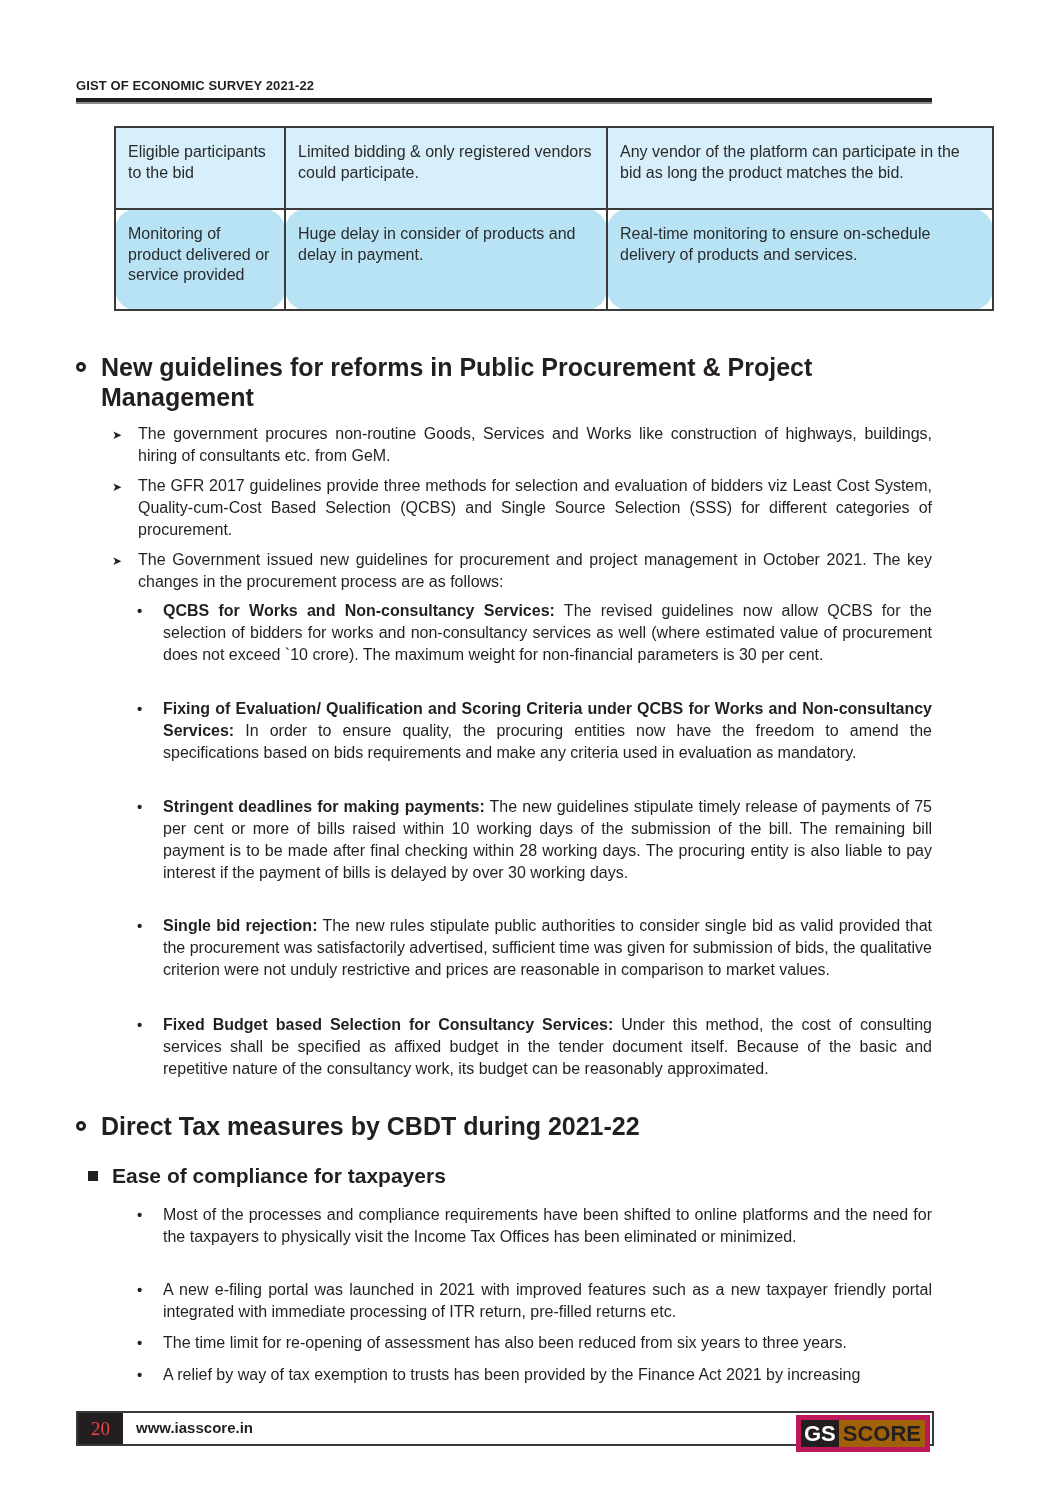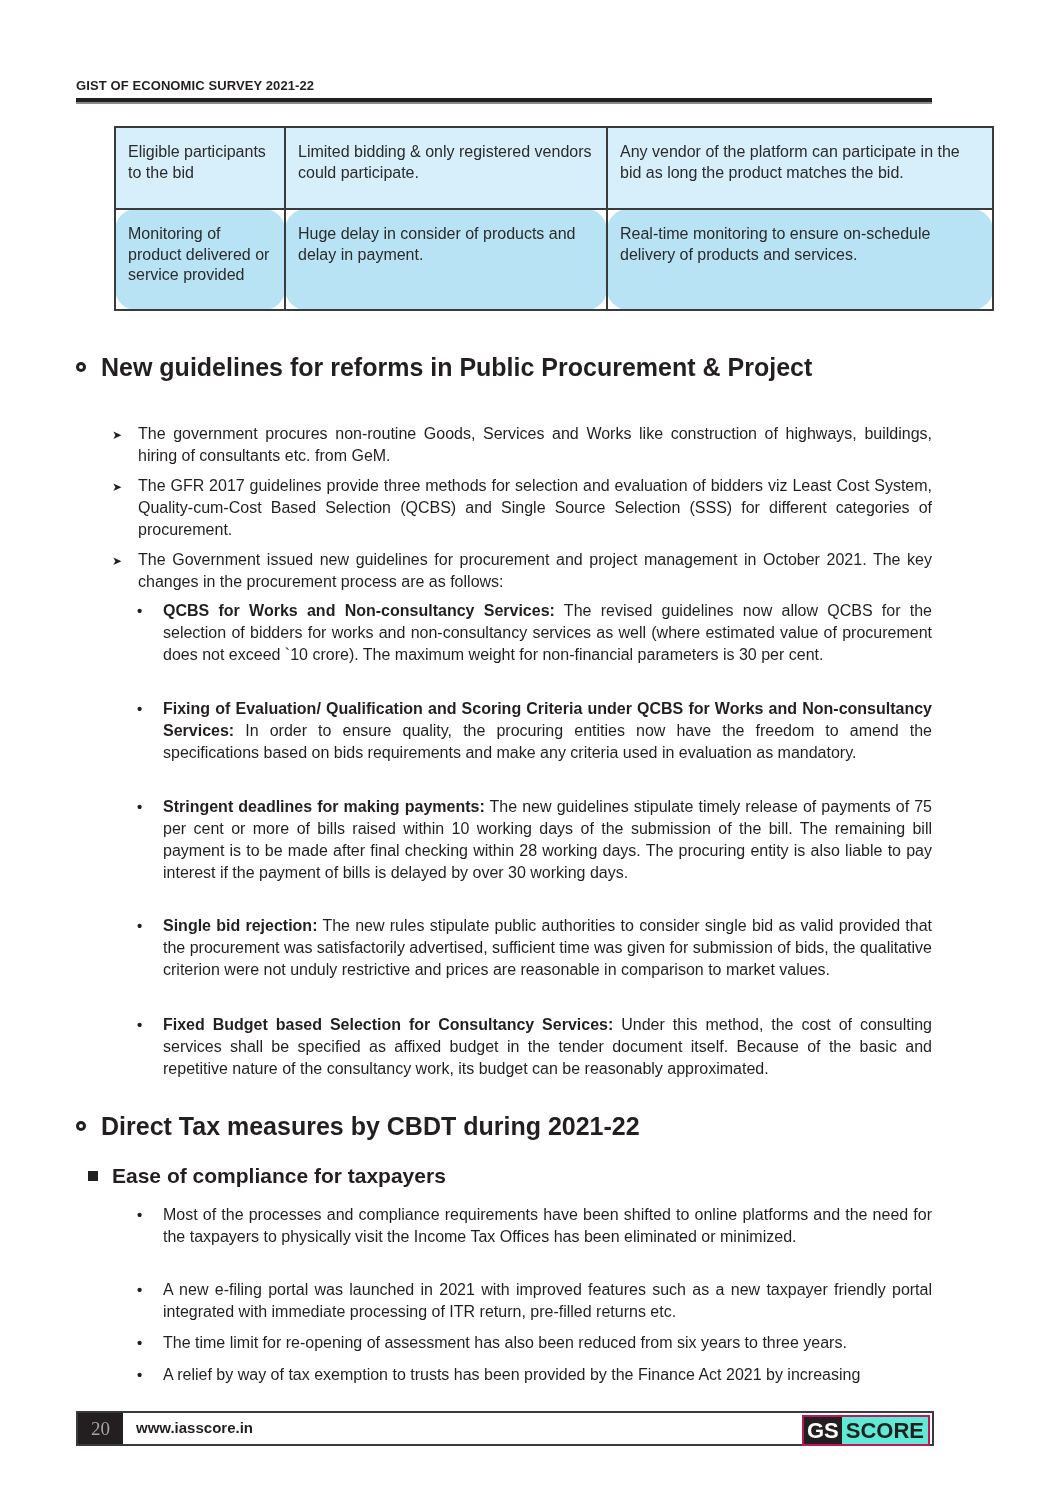--- a/index.html
+++ b/index.html
@@ -33,27 +33,27 @@
   .para { position: absolute; font-size: 16px; line-height: 22px; text-align: justify; color: #231f20; }
   .para .marker { position: absolute; top: 0; font-size: 11px; }
   .arrow { left: 138px; width: 794px; }
   .arrow .marker { left: -26px; top: 1px; font-size: 12px; }
   .dot { left: 163px; width: 769px; }
   .dot .marker { left: -26px; font-size: 15px; font-weight: bold; }
   b { font-weight: bold; }
 
   .footer { position: absolute; left: 76px; top: 1411px; width: 858px; height: 35px; border: 2px solid #3a3a3a;
             box-sizing: border-box; background: #fff; }
-  .footer .pg { position: absolute; left: 0; top: 0; width: 45px; height: 31px; background: #231f20; color: #a3a3a3;
+  .footer .pg { position: absolute; left: 0; top: 0; width: 45px; height: 31px; background: #231f20; color: #ef4444;
                 font-family: "Liberation Serif", serif; font-size: 19px; line-height: 31px; text-align: center; }
   .footer .url { position: absolute; left: 58px; top: 6px; font-weight: bold; font-size: 15px; color: #231f20; }
-  .footer .logo { position: absolute; right: 2px; top: 2px; height: 27px; border: 2px solid #be185d;
+  .footer .logo { position: absolute; right: 2px; top: 2px; height: 27px; border: 5px solid #be185d;
                   display: flex; align-items: stretch; font-weight: bold; font-size: 22px; line-height: 27px; }
   .footer .logo .gs { background: #231f20; color: #fff; padding: 0 3px; }
-  .footer .logo .sc { background: #5eead4; color: #231f20; padding: 0 4px; }
+  .footer .logo .sc { background: #a16207; color: #231f20; padding: 0 4px; }
 </style>
 </head>
 <body>
 
 <div class="running-head">GIST OF ECONOMIC SURVEY 2021-22</div>
 <div class="head-rule"></div>
 <div class="head-rule2"></div>
 
 <table class="cmp">
   <tbody>
@@ -66,20 +66,21 @@
     <td class="c1">Monitoring of product delivered or service provided</td>
     <td class="c2">Huge delay in consider of products and delay in payment.</td>
     <td class="c3">Real-time monitoring to ensure on-schedule delivery of products and services.</td>
   </tr>
 </tbody>
   </table>
 
 <div class="h1" style="top:352px;">
   <span class="bullet"></span>
   <span class="txt">New guidelines for reforms in Public Procurement &amp; Project</span>
+  <span class="txt">Management</span>
 </div>
 
 <div class="para arrow" style="top:423px;">
   <span class="marker">➤</span>
   <span>The government procures non-routine Goods, Services and Works like construction of highways, buildings, hiring of consultants etc. from GeM.</span>
 </div>
 <div class="para arrow" style="top:475px;">
   <span class="marker">➤</span>
   <span>The GFR 2017 guidelines provide three methods for selection and evaluation of bidders viz Least Cost System, Quality-cum-Cost Based Selection (QCBS) and Single Source Selection (SSS) for different categories of procurement.</span>
 </div>

